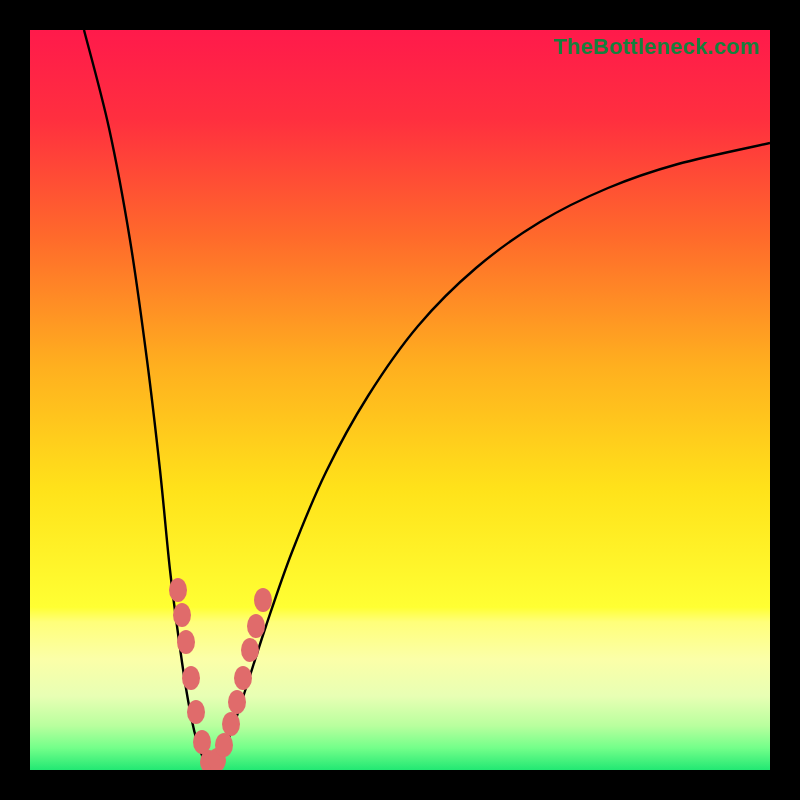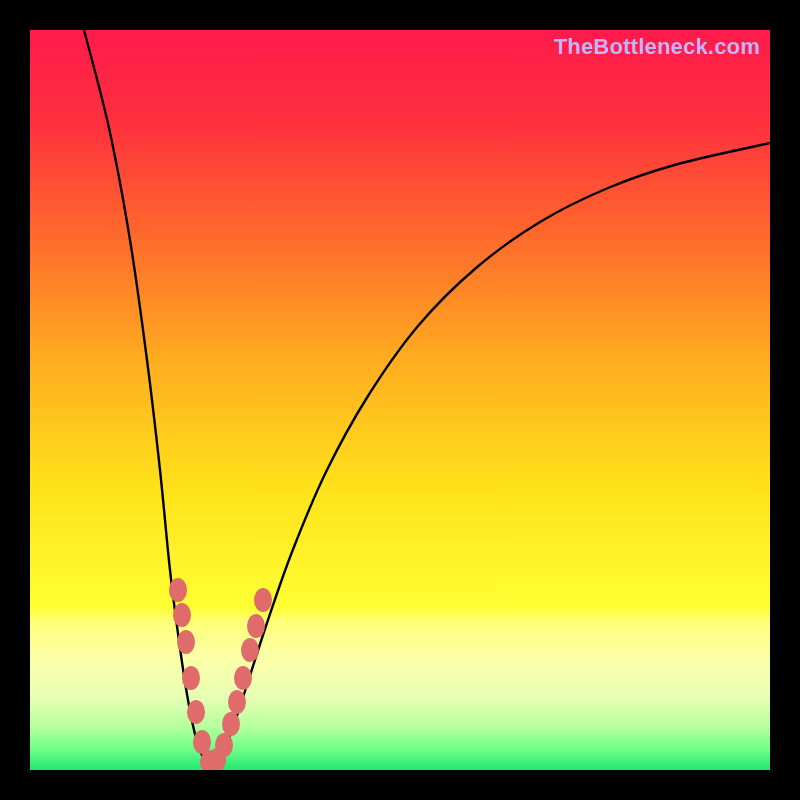--- a/index.html
+++ b/index.html
@@ -30,21 +30,21 @@
     position: absolute;
     inset: 0;
   }
   .watermark {
     position: absolute;
     top: 4px;
     right: 10px;
     font-family: Arial, Helvetica, sans-serif;
     font-size: 22px;
     font-weight: 600;
-    color: #c4b5fd;
+    color: #15803d;
     letter-spacing: 0.2px;
     user-select: none;
   }
   svg {
     position: absolute;
     inset: 0;
   }
 </style>
 </head>
 <body>

